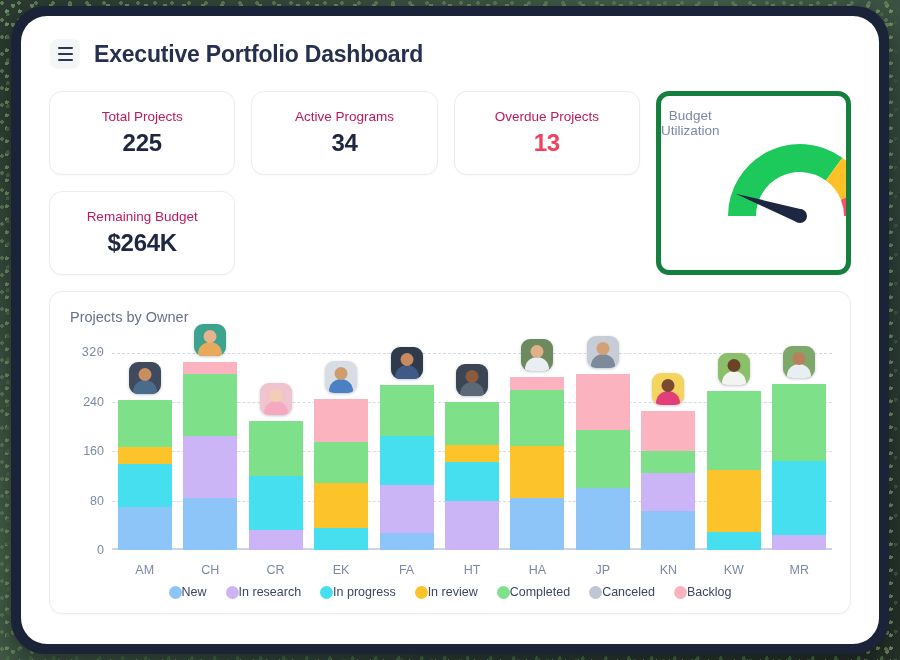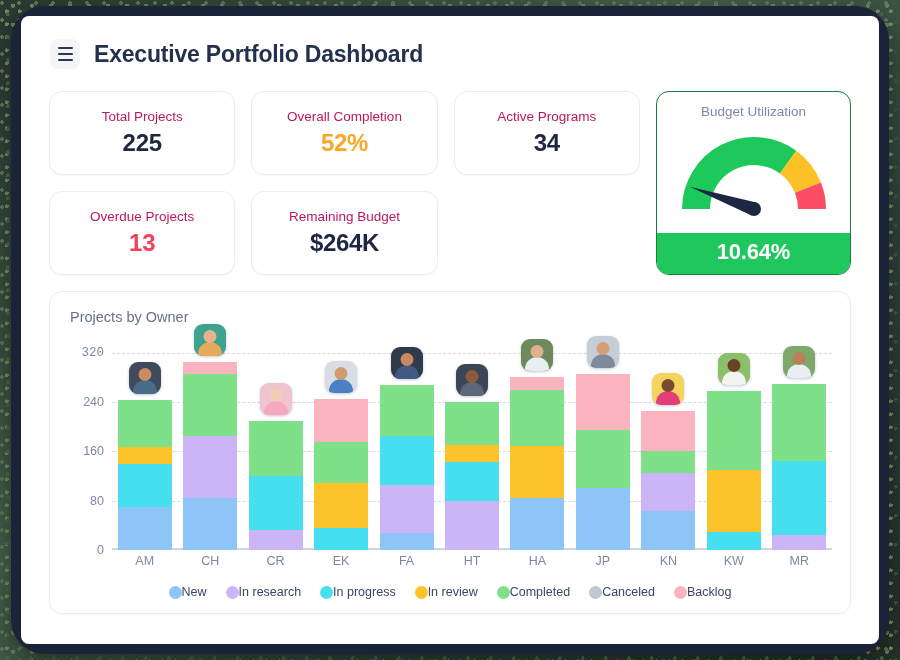--- a/index.html
+++ b/index.html
@@ -28,21 +28,21 @@
     width: 878px; height: 648px;
     background: #1b2338;
     border-radius: 34px;
     padding: 10px;
     box-shadow: 0 10px 30px rgba(0,0,0,.45);
   }
 
   .page {
     width: 100%; height: 100%;
     background: #ffffff;
-    border-radius: 8px;
+    border-radius: 26px;
     position: relative;
     overflow: hidden;
   }
 
   
   .header {
     display: flex;
     align-items: center;
     gap: 14px;
     padding: 23px 0 0 29px;
@@ -110,26 +110,26 @@
     font-weight: bold;
     color: #1e2741;
     letter-spacing: -0.3px;
   }
   .kpi-value.warn  { color: #f9a825; }
   .kpi-value.danger{ color: #f2415c; }
 
   
   .gauge-card {
     width: 195px;
-    border: 1px solid #15803d;
+    border: 5px solid #15803d;
     border-radius: 13px;
     background: #fff;
     overflow: hidden;
     display: flex;
-    flex-direction: column;
+    flex-direction: row;
     box-shadow: 0 1px 2px rgba(30,40,70,.035);
   }
   .gauge-title {
     font-size: 13.5px;
     color: #7c88a6;
     text-align: center;
     padding-top: 12px;
   }
   .gauge-svg-wrap {
     flex: 1;
@@ -246,21 +246,21 @@
     position: absolute;
     width: 24px; height: 14px;
     border-radius: 12px 12px 0 0;
     left: 50%; bottom: 0;
     transform: translateX(-50%);
   }
 
   .x-labels {
     position: absolute;
     left: 62px; right: 18px;
-    top: 262px;
+    top: 271px;
     display: flex;
     justify-content: space-between;
   }
   .x-label {
     flex: 1;
     text-align: center;
     font-size: 12.5px;
     color: #7c88a6;
   }
 
@@ -301,24 +301,20 @@
           <span></span>
       </button>
       <div class="app-title">Executive Portfolio Dashboard</div>
     </div>
 
     <div class="kpi-wrap">
       <div class="kpi-grid" id="kpi-grid">
           <div class="kpi-card">
             <div class="kpi-label">Total Projects</div>
             <div class="kpi-value">225</div>
-          </div>
-          <div class="kpi-card">
-            <div class="kpi-label">Overall Completion</div>
-            <div class="kpi-value warn">52%</div>
           </div>
           <div class="kpi-card">
             <div class="kpi-label">Active Programs</div>
             <div class="kpi-value">34</div>
           </div>
           <div class="kpi-card">
             <div class="kpi-label">Overdue Projects</div>
             <div class="kpi-value danger">13</div>
           </div>
           <div class="kpi-card">

